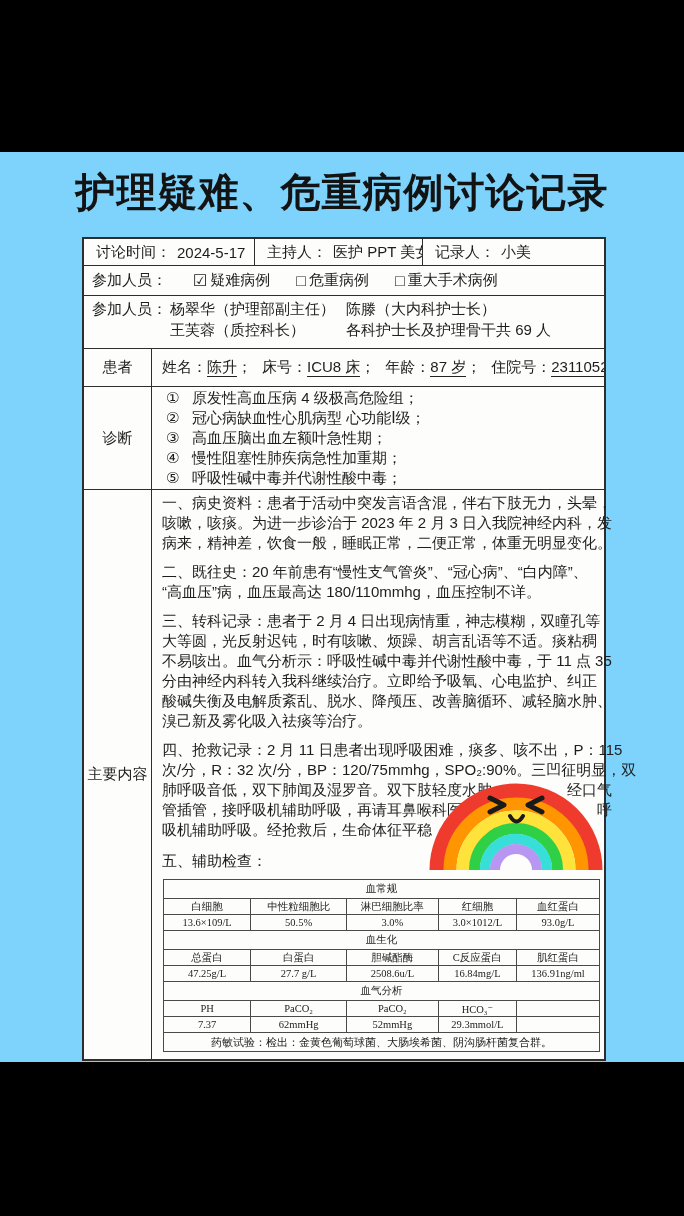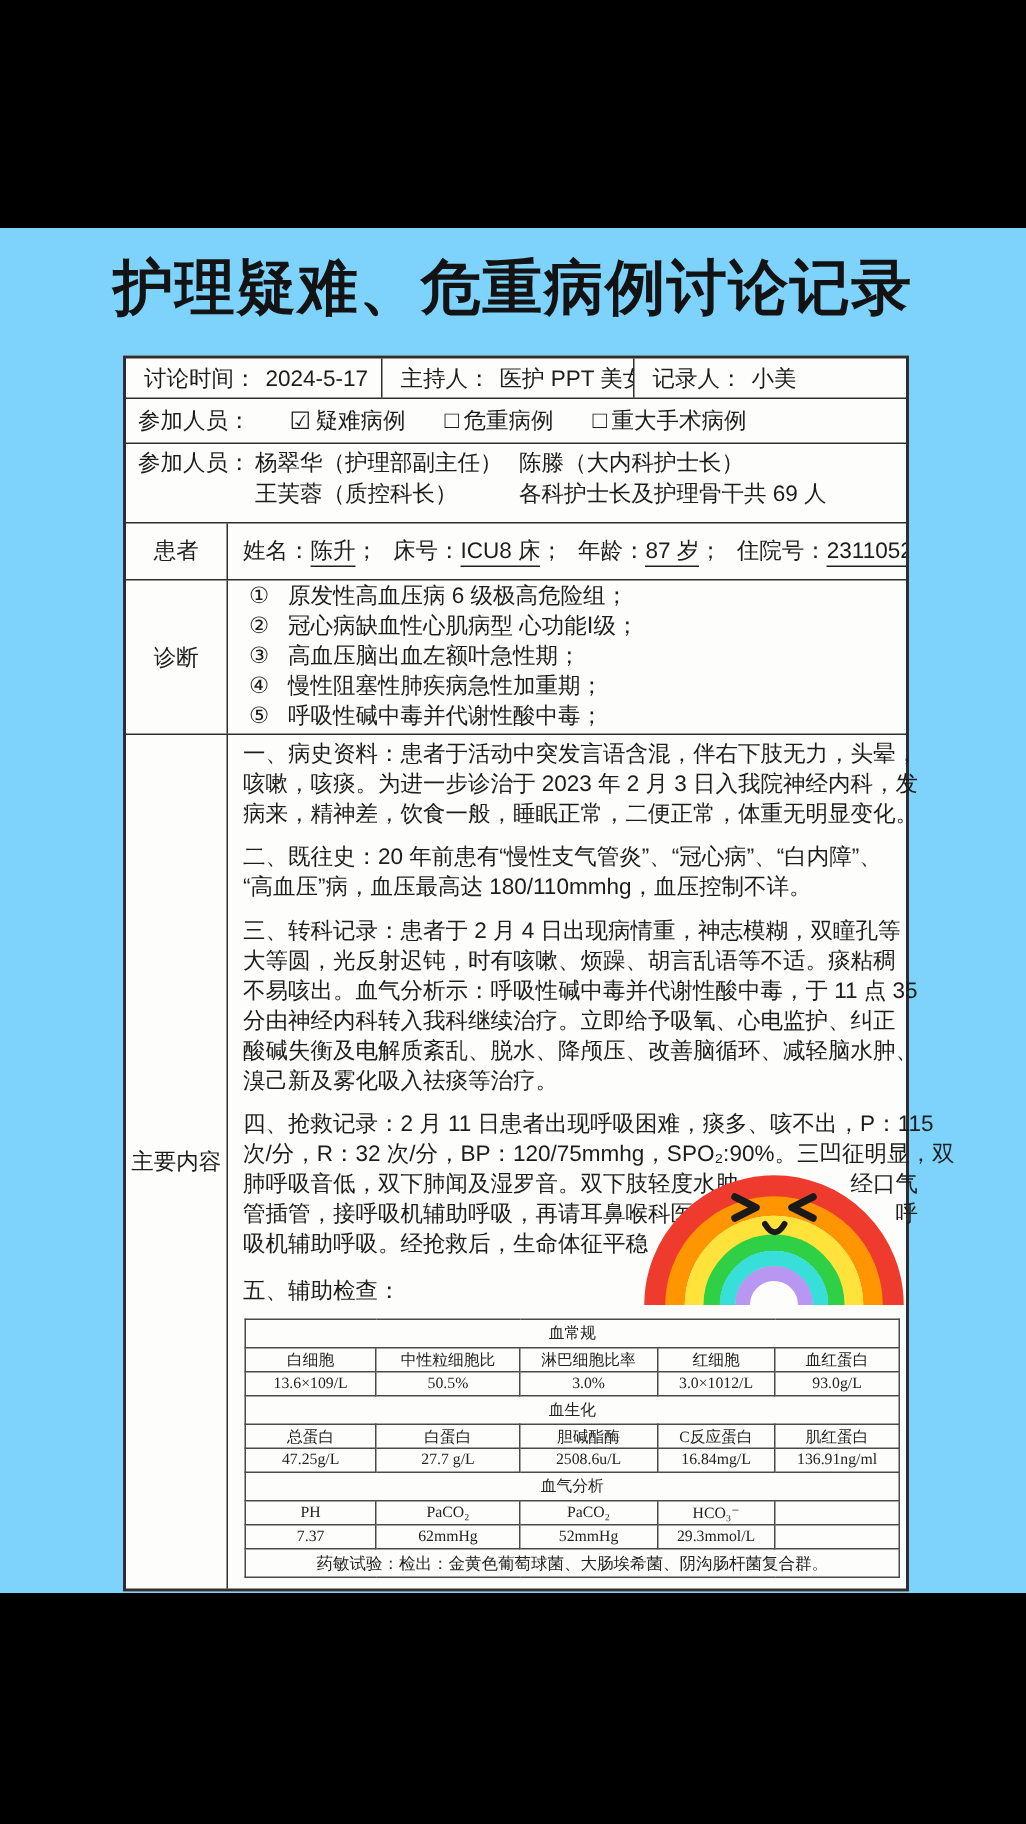--- a/index.html
+++ b/index.html
@@ -135,21 +135,21 @@
         <span class="fld"><span>姓名：</span><span class="uv">陈升</span><span>；</span></span>
         <span class="fld"><span>床号：</span><span class="uv">ICU8 床</span><span>；</span></span>
         <span class="fld"><span>年龄：</span><span class="uv">87 岁</span><span>；</span></span>
         <span class="fld"><span>住院号：</span><span class="uv">23110525</span></span>
       </div>
     </div>
 
     <div class="row r5">
       <div class="side">诊断</div>
       <div class="dlist">
-        <div class="ditem"><span class="dnum">①</span><span>原发性高血压病 6 级极高危险组；</span></div>
+        <div class="ditem"><span class="dnum">①</span><span>原发性高血压病 4 级极高危险组；</span></div>
         <div class="ditem"><span class="dnum">②</span><span>冠心病缺血性心肌病型 心功能Ⅰ级；</span></div>
         <div class="ditem"><span class="dnum">③</span><span>高血压脑出血左额叶急性期；</span></div>
         <div class="ditem"><span class="dnum">④</span><span>慢性阻塞性肺疾病急性加重期；</span></div>
         <div class="ditem"><span class="dnum">⑤</span><span>呼吸性碱中毒并代谢性酸中毒；</span></div>
       </div>
     </div>
 
     <div class="row r6">
       <div class="side">主要内容</div>
       <div class="content">

